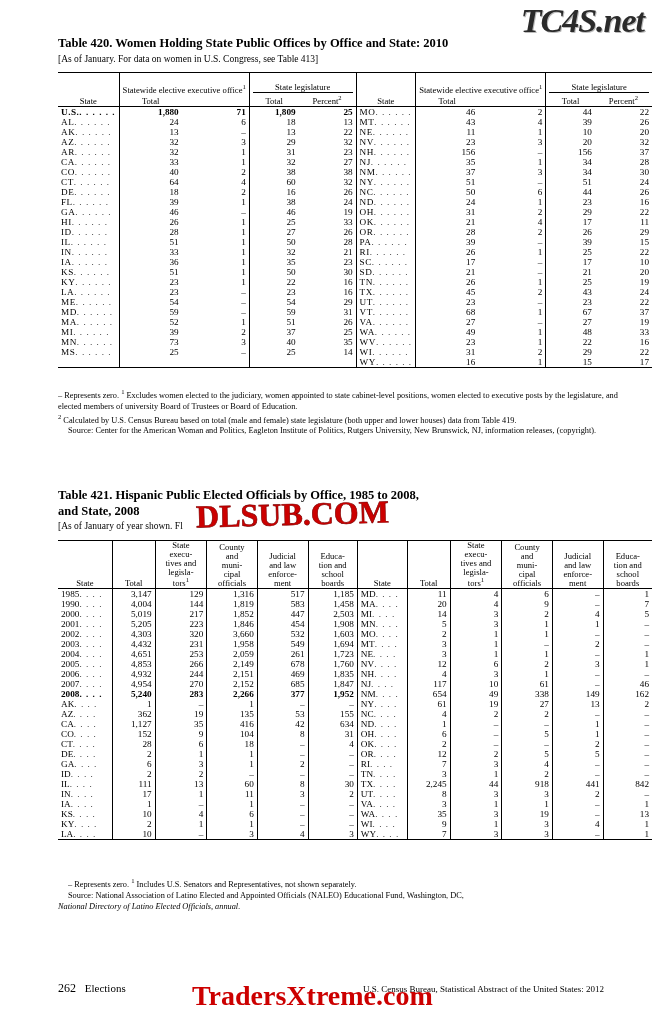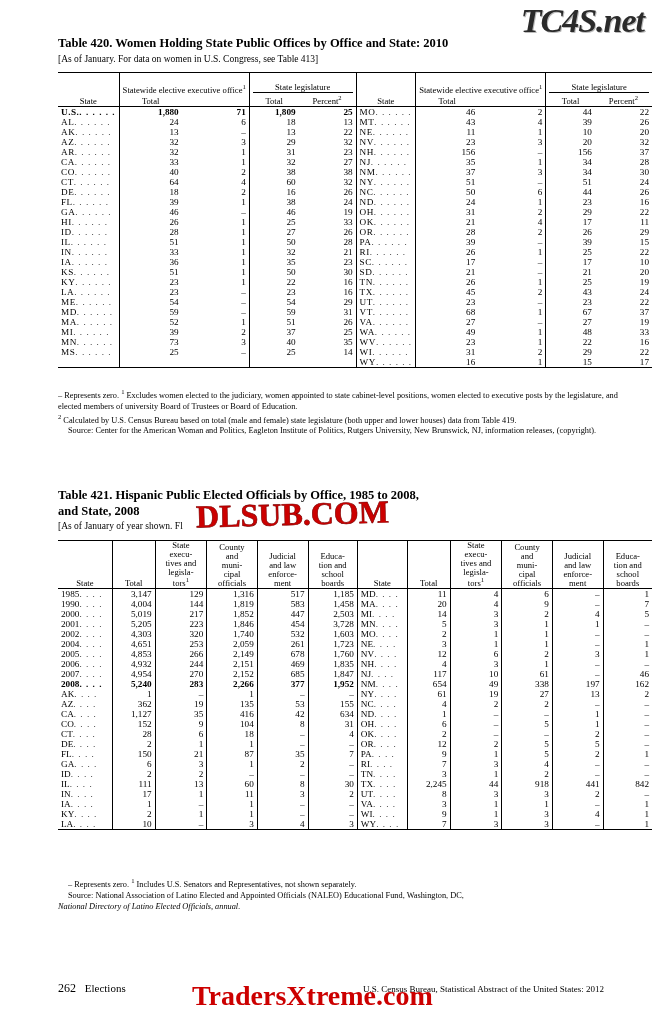--- a/index.html
+++ b/index.html
@@ -533,40 +533,54 @@
             <td class="num vline">2</td>
             <td class="num vline">4</td>
             <td class="num vline">5</td>
           </tr>
           <tr>
             <td class="st">2001<span style="letter-spacing:1px">. . . .</span></td>
             <td class="num vline">5,205</td>
             <td class="num vline">223</td>
             <td class="num vline">1,846</td>
             <td class="num vline">454</td>
-            <td class="num vline">3,728</td>
+            <td class="num vline">1,908</td>
             <td class="st vline">MN<span style="letter-spacing:1px">. . . .</span></td>
             <td class="num vline">5</td>
             <td class="num vline">3</td>
             <td class="num vline">1</td>
             <td class="num vline">1</td>
             <td class="num vline">–</td>
           </tr>
           <tr>
             <td class="st">2002<span style="letter-spacing:1px">. . . .</span></td>
             <td class="num vline">4,303</td>
             <td class="num vline">320</td>
-            <td class="num vline">1,740</td>
+            <td class="num vline">3,660</td>
             <td class="num vline">532</td>
             <td class="num vline">1,603</td>
             <td class="st vline">MO<span style="letter-spacing:1px">. . . .</span></td>
             <td class="num vline">2</td>
             <td class="num vline">1</td>
             <td class="num vline">1</td>
             <td class="num vline">–</td>
+            <td class="num vline">–</td>
+          </tr>
+          <tr>
+            <td class="st">2003<span style="letter-spacing:1px">. . . .</span></td>
+            <td class="num vline">4,432</td>
+            <td class="num vline">231</td>
+            <td class="num vline">1,958</td>
+            <td class="num vline">549</td>
+            <td class="num vline">1,694</td>
+            <td class="st vline">MT<span style="letter-spacing:1px">. . . .</span></td>
+            <td class="num vline">3</td>
+            <td class="num vline">1</td>
+            <td class="num vline">–</td>
+            <td class="num vline">2</td>
             <td class="num vline">–</td>
           </tr>
           <tr>
             <td class="st">2004<span style="letter-spacing:1px">. . . .</span></td>
             <td class="num vline">4,651</td>
             <td class="num vline">253</td>
             <td class="num vline">2,059</td>
             <td class="num vline">261</td>
             <td class="num vline">1,723</td>
             <td class="st vline">NE<span style="letter-spacing:1px">. . . .</span></td>
@@ -622,21 +636,21 @@
             <td class="st bold">2008<span style="letter-spacing:1px">. . . .</span></td>
             <td class="num vline bold">5,240</td>
             <td class="num vline bold">283</td>
             <td class="num vline bold">2,266</td>
             <td class="num vline bold">377</td>
             <td class="num vline bold">1,952</td>
             <td class="st vline">NM<span style="letter-spacing:1px">. . . .</span></td>
             <td class="num vline">654</td>
             <td class="num vline">49</td>
             <td class="num vline">338</td>
-            <td class="num vline">197</td>
+            <td class="num vline">149</td>
             <td class="num vline">162</td>
           </tr>
           <tr>
             <td class="st">AK<span style="letter-spacing:1px">. . . .</span></td>
             <td class="num vline">1</td>
             <td class="num vline">–</td>
             <td class="num vline">1</td>
             <td class="num vline">–</td>
             <td class="num vline">–</td>
             <td class="st vline">NY<span style="letter-spacing:1px">. . . .</span></td>
@@ -708,34 +722,20 @@
             <td class="num vline">1</td>
             <td class="num vline">1</td>
             <td class="num vline">–</td>
             <td class="num vline">–</td>
             <td class="st vline">OR<span style="letter-spacing:1px">. . . .</span></td>
             <td class="num vline">12</td>
             <td class="num vline">2</td>
             <td class="num vline">5</td>
             <td class="num vline">5</td>
             <td class="num vline">–</td>
-          </tr>
-          <tr>
-            <td class="st">FL<span style="letter-spacing:1px">. . . .</span></td>
-            <td class="num vline">150</td>
-            <td class="num vline">21</td>
-            <td class="num vline">87</td>
-            <td class="num vline">35</td>
-            <td class="num vline">7</td>
-            <td class="st vline">PA<span style="letter-spacing:1px">. . . .</span></td>
-            <td class="num vline">9</td>
-            <td class="num vline">1</td>
-            <td class="num vline">5</td>
-            <td class="num vline">2</td>
-            <td class="num vline">1</td>
           </tr>
           <tr>
             <td class="st">GA<span style="letter-spacing:1px">. . . .</span></td>
             <td class="num vline">6</td>
             <td class="num vline">3</td>
             <td class="num vline">1</td>
             <td class="num vline">2</td>
             <td class="num vline">–</td>
             <td class="st vline">RI<span style="letter-spacing:1px">. . . .</span></td>
             <td class="num vline">7</td>
@@ -794,20 +794,34 @@
             <td class="num vline">–</td>
             <td class="num vline">–</td>
             <td class="st vline">VA<span style="letter-spacing:1px">. . . .</span></td>
             <td class="num vline">3</td>
             <td class="num vline">1</td>
             <td class="num vline">1</td>
             <td class="num vline">–</td>
             <td class="num vline">1</td>
           </tr>
           <tr>
+            <td class="st">KS<span style="letter-spacing:1px">. . . .</span></td>
+            <td class="num vline">10</td>
+            <td class="num vline">4</td>
+            <td class="num vline">6</td>
+            <td class="num vline">–</td>
+            <td class="num vline">–</td>
+            <td class="st vline">WA<span style="letter-spacing:1px">. . . .</span></td>
+            <td class="num vline">35</td>
+            <td class="num vline">3</td>
+            <td class="num vline">19</td>
+            <td class="num vline">–</td>
+            <td class="num vline">13</td>
+          </tr>
+          <tr>
             <td class="st">KY<span style="letter-spacing:1px">. . . .</span></td>
             <td class="num vline">2</td>
             <td class="num vline">1</td>
             <td class="num vline">1</td>
             <td class="num vline">–</td>
             <td class="num vline">–</td>
             <td class="st vline">WI<span style="letter-spacing:1px">. . . .</span></td>
             <td class="num vline">9</td>
             <td class="num vline">1</td>
             <td class="num vline">3</td>

